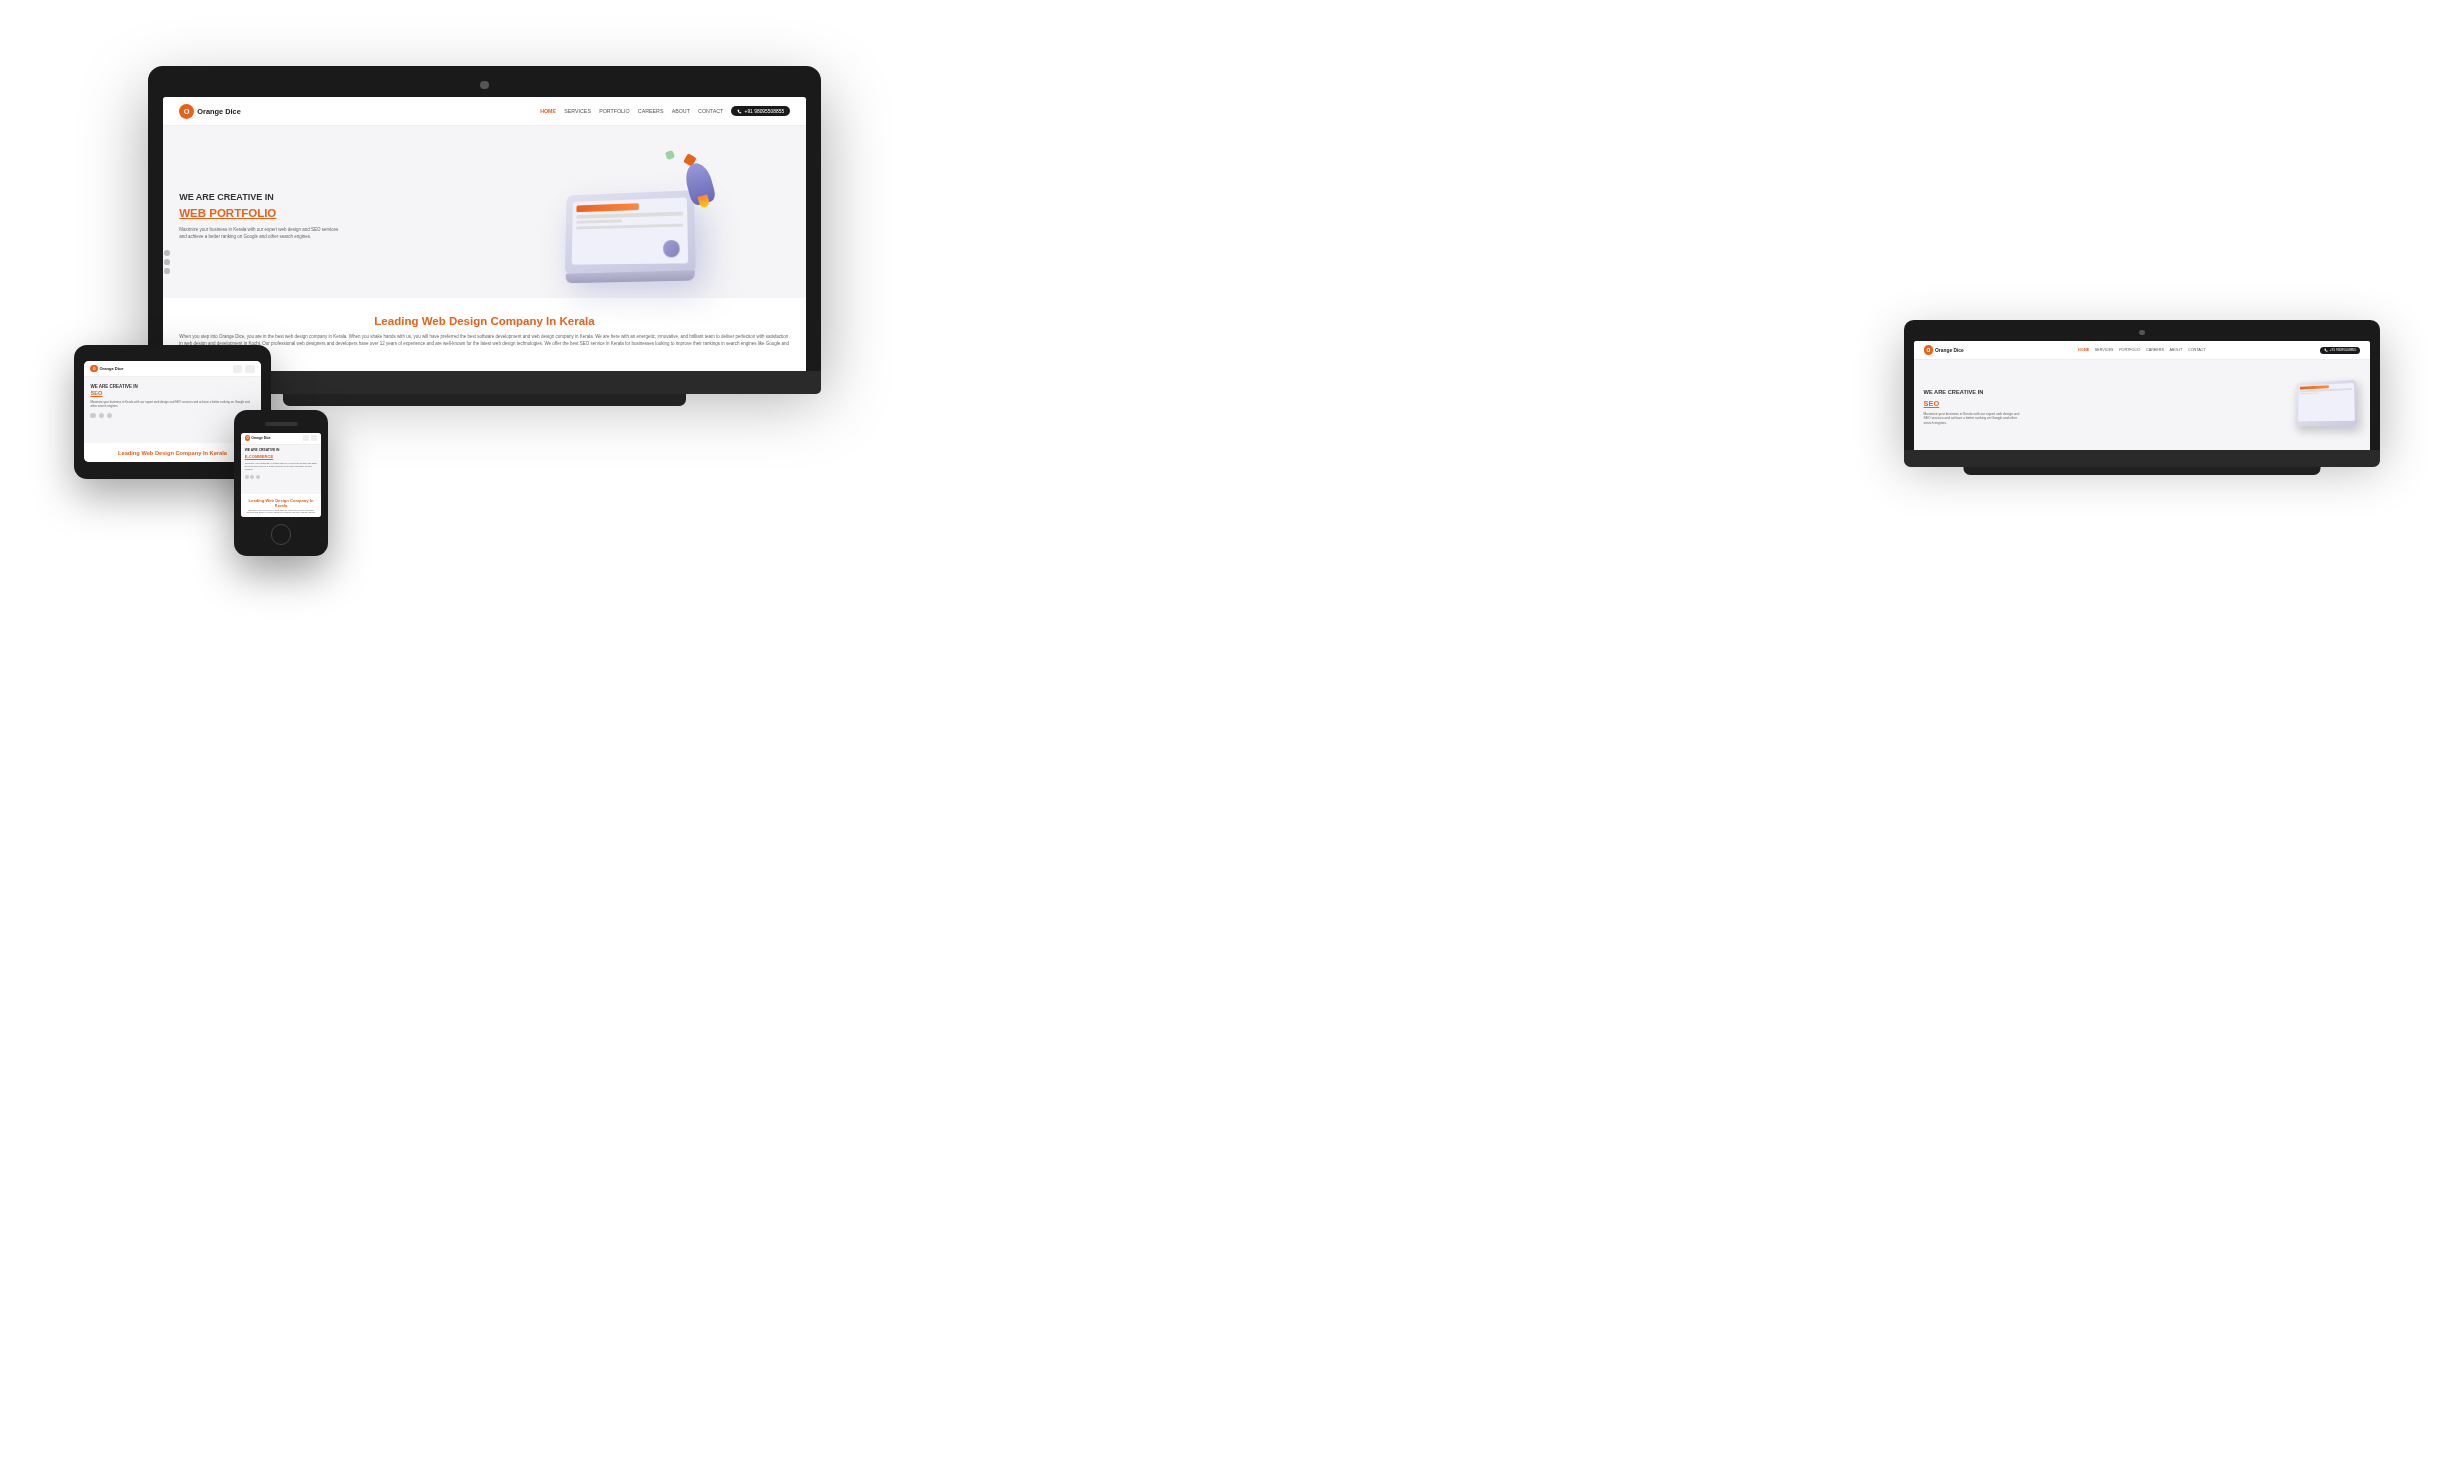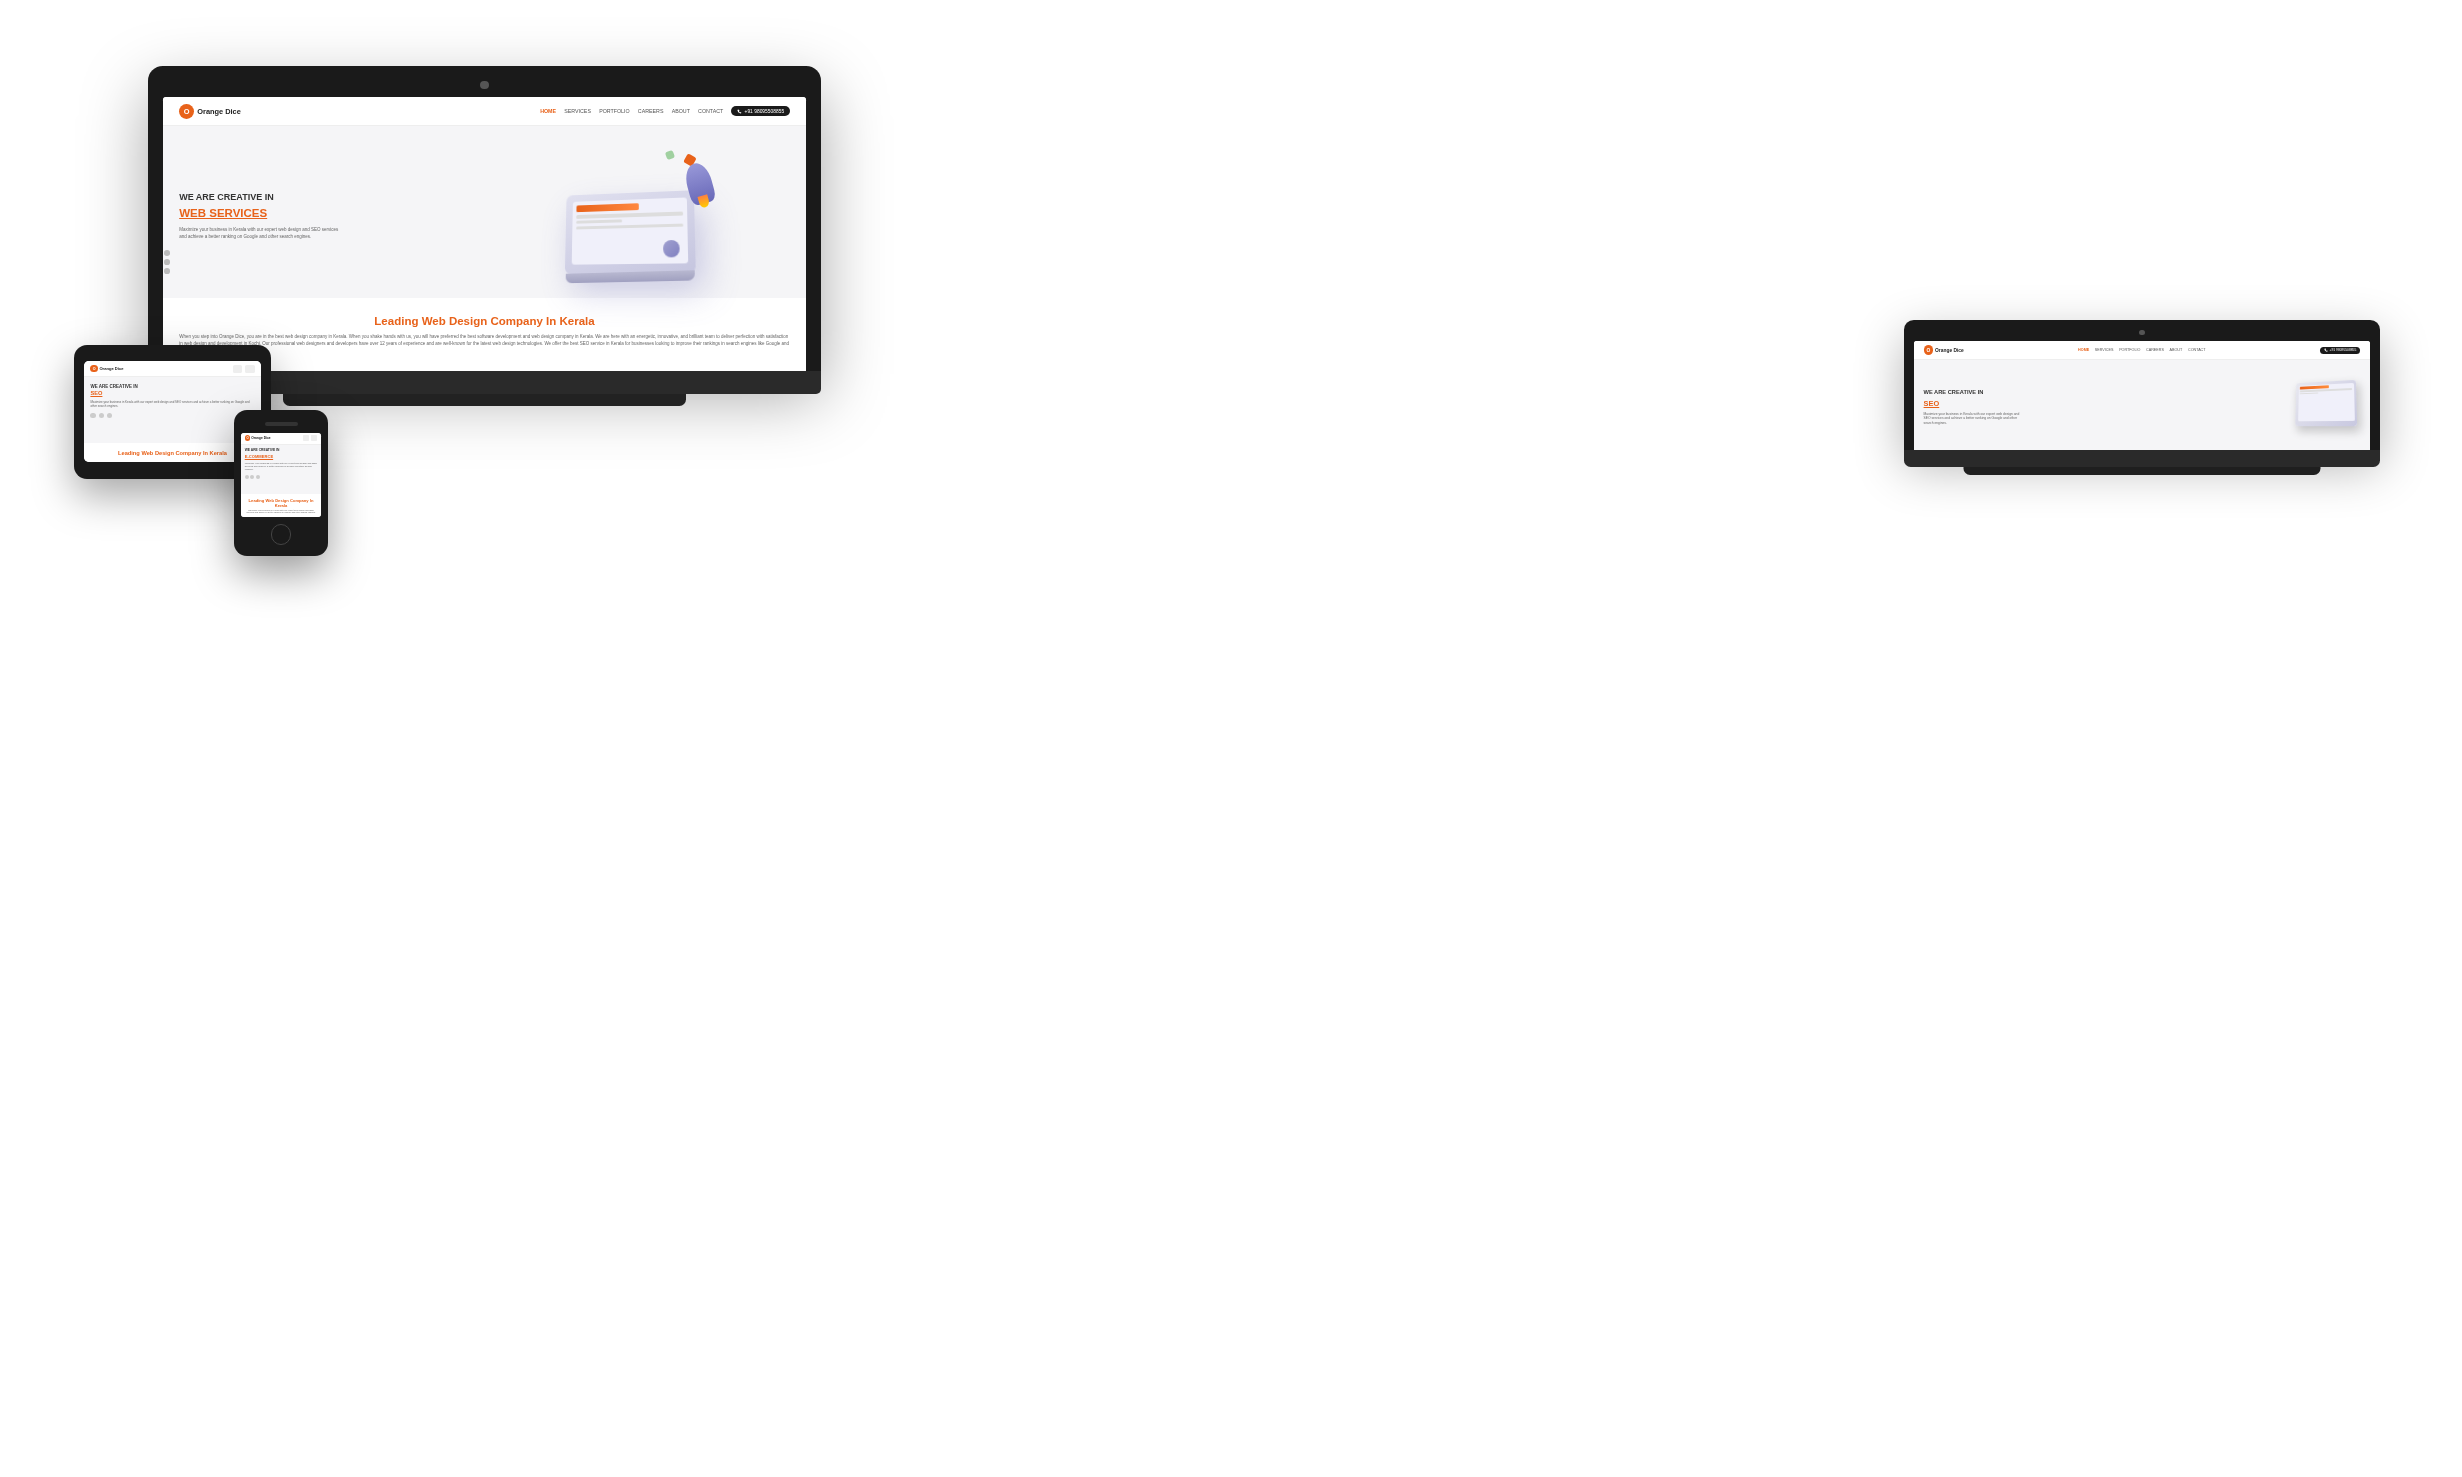--- a/index.html
+++ b/index.html
@@ -603,21 +603,21 @@
         </div>
 
         <div class="site-hero">
           <div class="social-icons-vert">
             <div class="social-icon-dot"></div>
             <div class="social-icon-dot"></div>
             <div class="social-icon-dot"></div>
           </div>
           <div class="hero-left">
             <div class="hero-subtitle">WE ARE CREATIVE IN</div>
-            <div class="hero-title">WEB SERVICES</div>
+            <div class="hero-title">WEB PORTFOLIO</div>
             <div class="hero-desc">Maximize your business in Kerala with our expert web design and SEO services and achieve a better ranking on Google and other search engines.</div>
           </div>
           <div class="hero-right">
 
             <div class="site-hero-image">
               <div class="sh-float-1"></div>
               <div class="sh-float-2"></div>
               <div class="sh-float-3"></div>
               <div class="sh-laptop-body">
                 <div class="sh-screen-area">

